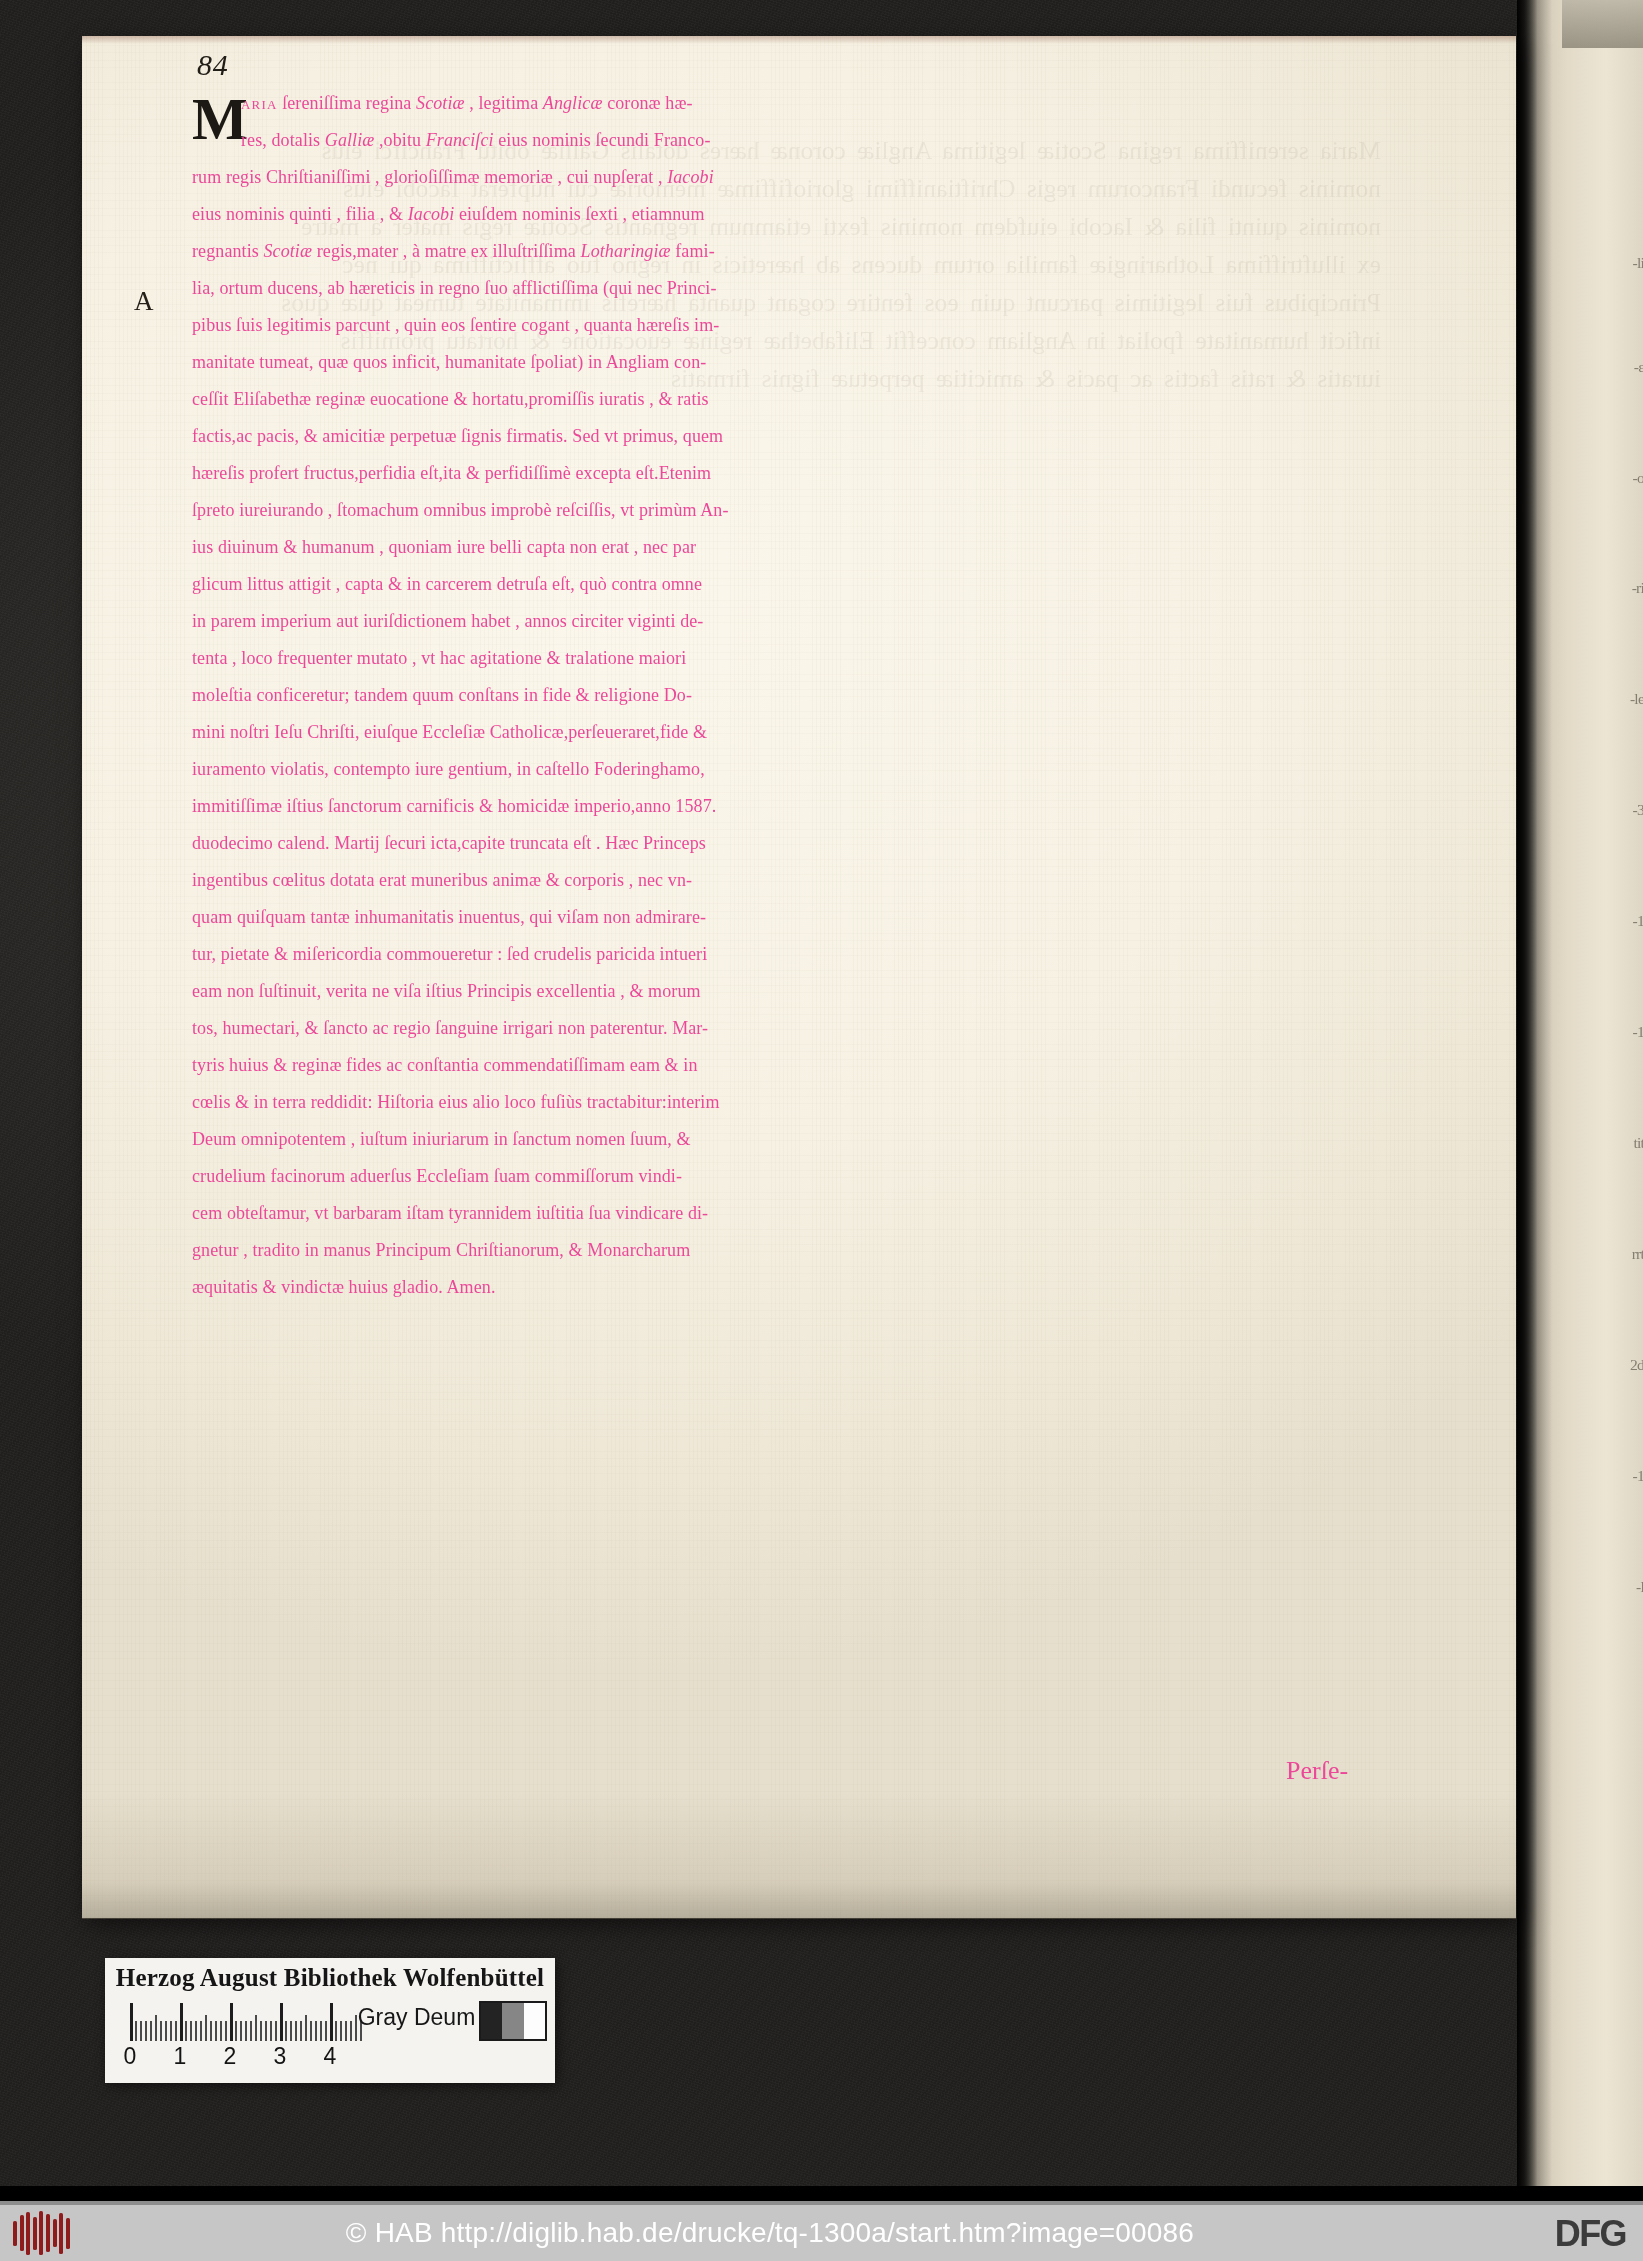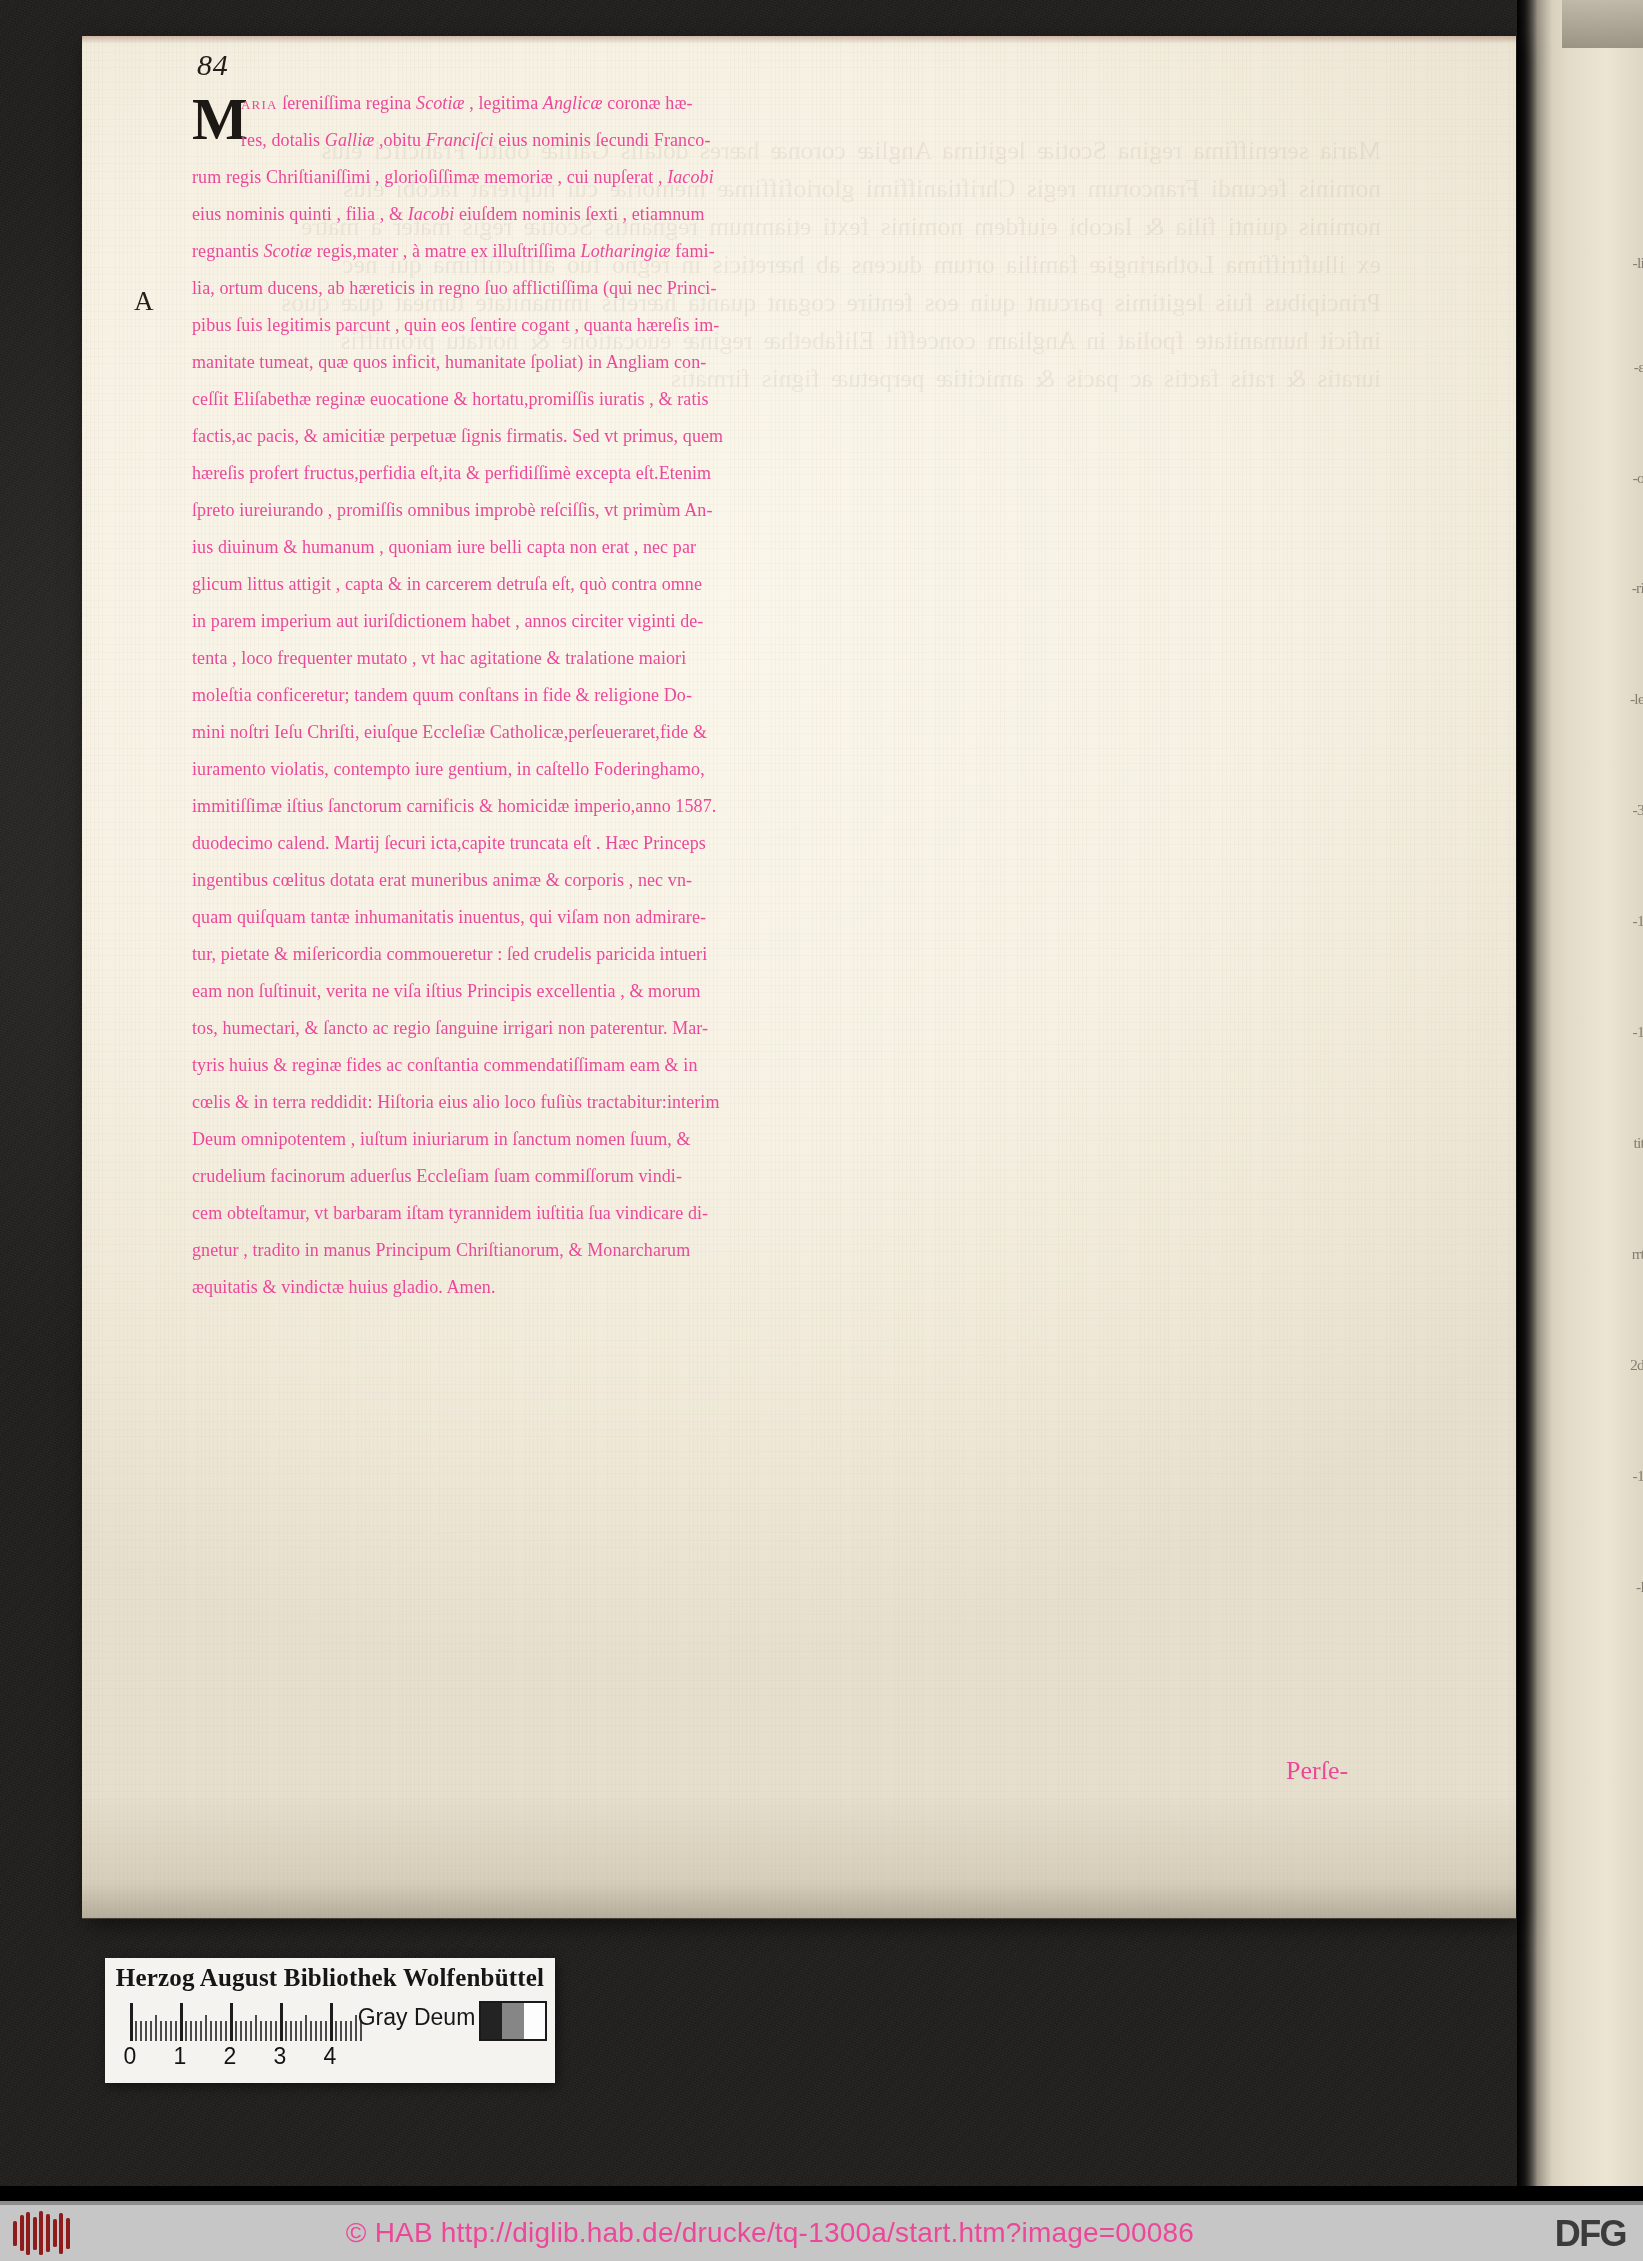--- a/index.html
+++ b/index.html
@@ -246,21 +246,21 @@
   #dfg-barcode i {
     display: block; width: 4.1px; background: #8e1c1c; border-radius: 1.6px;
   }
   #footer-credit {
     position: absolute;
     left: 0; top: 2205px; width: 1540px; height: 56px;
     line-height: 56px;
     text-align: center;
     font-family: "Liberation Sans", sans-serif;
     font-size: 28px;
-    color: #ec4899;
+    color: #ffffff;
     letter-spacing: 0.2px;
   }
   #dfg-logo {
     position: absolute;
     right: 18px; top: 2213px;
     font-family: "Liberation Sans", sans-serif;
     font-weight: bold;
     font-size: 36px;
     color: #3b3b3b;
     letter-spacing: -1.6px;
@@ -309,21 +309,21 @@
     <div class="tline" id="second-line">res, dotalis <i>Galliæ</i> ,obitu <i>Franciſci</i> eius nominis ſecundi Franco-</div>
     <div class="tline">rum regis Chriſtianiſſimi , glorioſiſſimæ memoriæ , cui nupſerat , <i>Iacobi</i></div>
     <div class="tline">eius nominis quinti , filia , &amp; <i>Iacobi</i> eiuſdem nominis ſexti , etiamnum</div>
     <div class="tline">regnantis <i>Scotiæ</i> regis,mater , à matre ex illuſtriſſima <i>Lotharingiæ</i> fami-</div>
     <div class="tline">lia, ortum ducens, ab hæreticis in regno ſuo afflictiſſima (qui nec Princi-</div>
     <div class="tline">pibus ſuis legitimis parcunt , quin eos ſentire cogant , quanta hæreſis im-</div>
     <div class="tline">manitate tumeat, quæ quos inficit, humanitate ſpoliat) in Angliam con-</div>
     <div class="tline">ceſſit Eliſabethæ reginæ euocatione &amp; hortatu,promiſſis iuratis , &amp; ratis</div>
     <div class="tline">factis,ac pacis, &amp; amicitiæ perpetuæ ſignis firmatis. Sed vt primus, quem</div>
     <div class="tline">hæreſis profert fructus,perfidia eſt,ita &amp; perfidiſſimè excepta eſt.Etenim</div>
-    <div class="tline">ſpreto iureiurando , promiſſis omnibus improbè reſciſſis, vt primùm An-</div>
+    <div class="tline">ſpreto iureiurando , ſtomachum omnibus improbè reſciſſis, vt primùm An-</div>
     <div class="tline">ius diuinum &amp; humanum , quoniam iure belli capta non erat , nec par</div>
     <div class="tline">glicum littus attigit , capta &amp; in carcerem detruſa eſt, quò contra omne</div>
     <div class="tline">in parem imperium aut iuriſdictionem habet , annos circiter viginti de-</div>
     <div class="tline">tenta , loco frequenter mutato , vt hac agitatione &amp; tralatione maiori</div>
     <div class="tline">moleſtia conficeretur; tandem quum conſtans in fide &amp; religione Do-</div>
     <div class="tline">mini noſtri Ieſu Chriſti, eiuſque Eccleſiæ Catholicæ,perſeueraret,fide &amp;</div>
     <div class="tline">iuramento violatis, contempto iure gentium, in caſtello Foderinghamo,</div>
     <div class="tline">immitiſſimæ iſtius ſanctorum carnificis &amp; homicidæ imperio,anno 1587.</div>
     <div class="tline">duodecimo calend. Martij ſecuri icta,capite truncata eſt . Hæc Princeps</div>
     <div class="tline">ingentibus cœlitus dotata erat muneribus animæ &amp; corporis , nec vn-</div>

